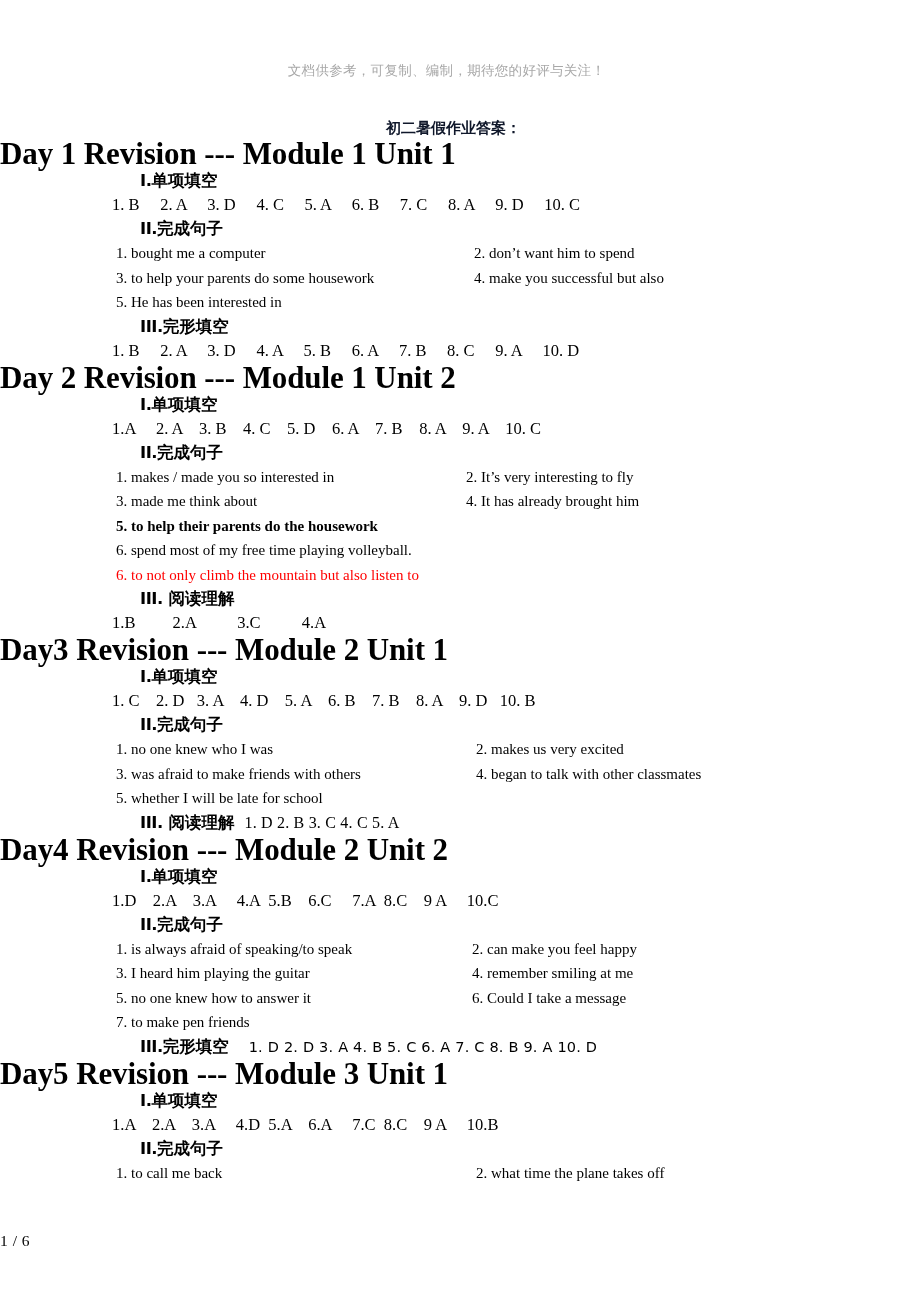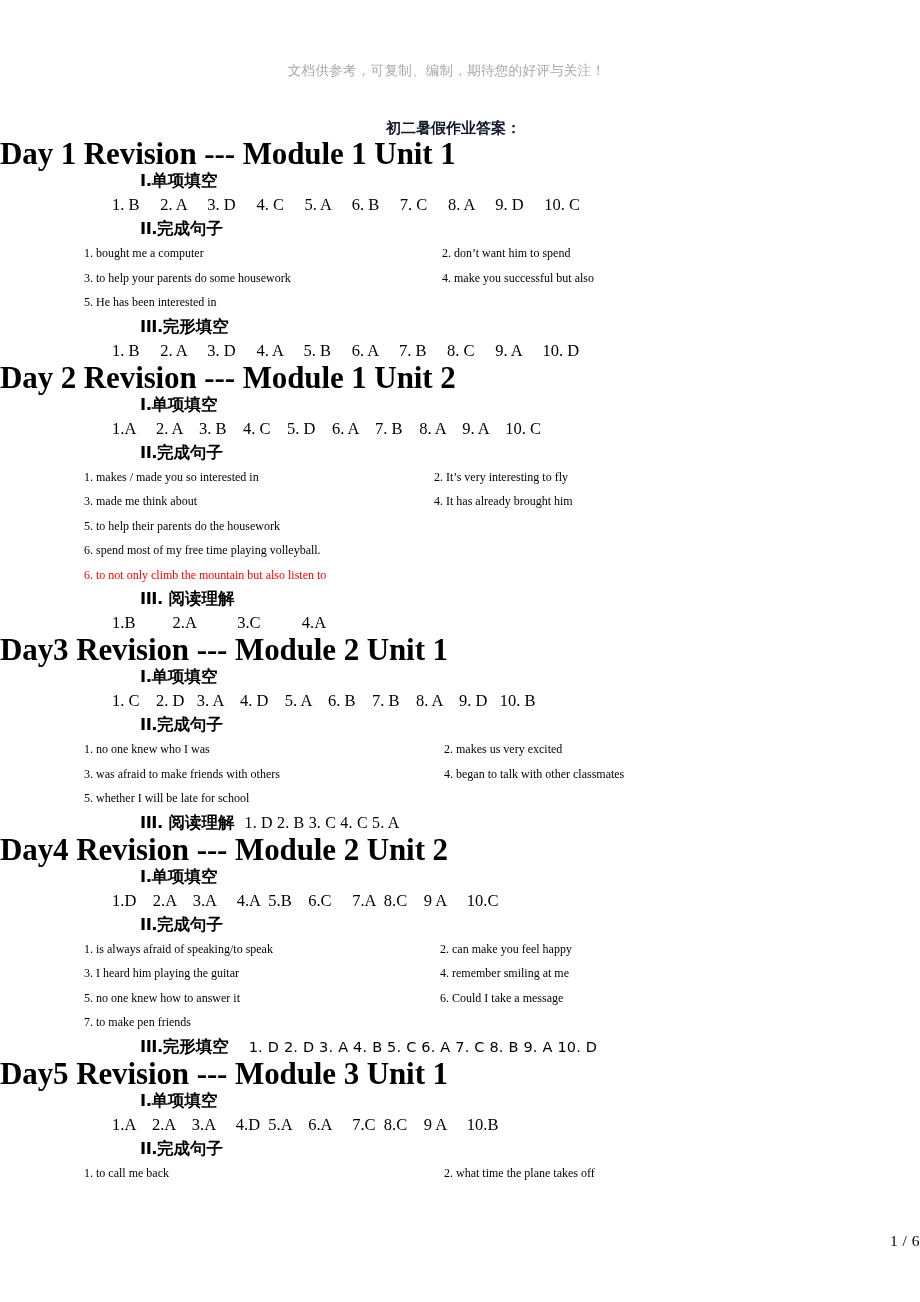--- a/index.html
+++ b/index.html
@@ -100,44 +100,44 @@
 
   .answer-row {
     margin-left: 112px;
     font-family: "Liberation Serif", serif;
     font-size: 16.5px;
     line-height: 24px;
     white-space: pre;
   }
 
   .sentence-row {
-    margin-left: 84px;
-    font-family: "Liberation Serif", serif;
-    font-size: 12px;
+    margin-left: 116px;
+    font-family: "Liberation Serif", serif;
+    font-size: 15px;
     line-height: 24.5px;
     white-space: pre;
     position: relative;
   }
   .sentence-row .col-a {
     display: inline-block;
   }
   .sentence-row .col-b {
     display: inline-block;
   }
   .sentence-row.red {
     color: #ff0000;
   }
 
   
   .footer {
     position: absolute;
     left: 0;
     top: 1232px;
     width: 920px;
-    text-align: right;
+    text-align: left;
     font-family: "Liberation Serif", serif;
     font-size: 15.5px;
     color: #000;
     letter-spacing: 0.5px;
   }
 </style>
 </head>
 <body>
 
 <div class="page">
@@ -158,21 +158,21 @@
           <div class="section-heading"><span class="rn">III.</span><span class="pt">完形填空</span></div>
           <div class="answer-row">1. B     2. A     3. D     4. A     5. B     6. A     7. B     8. C     9. A     10. D</div>
         </div>
         <div class="day-section">
           <div class="day-heading">Day 2 Revision --- Module 1 Unit 2</div>
           <div class="section-heading"><span class="rn">I.</span><span class="pt">单项填空</span></div>
           <div class="answer-row">1.A     2. A    3. B    4. C    5. D    6. A    7. B    8. A    9. A    10. C</div>
           <div class="section-heading"><span class="rn">II.</span><span class="pt">完成句子</span></div>
           <div class="sentence-row"><span class="col-a" style="width: 350px;">1. makes / made you so interested in</span><span class="col-b">2. It’s very interesting to fly</span></div>
           <div class="sentence-row"><span class="col-a" style="width: 350px;">3. made me think about</span><span class="col-b">4. It has already brought him</span></div>
-          <div class="sentence-row"><span class="col-a" style="width: 350px;">5. to help their parents do the housework</span></div>
+          <div class="sentence-row"><span class="col-a" style="width: 350px; font-weight: bold;">5. to help their parents do the housework</span></div>
           <div class="sentence-row"><span class="col-a" style="width: 350px;">6. spend most of my free time playing volleyball.</span></div>
           <div class="sentence-row red"><span class="col-a" style="width: 350px;">6. to not only climb the mountain but also listen to</span></div>
           <div class="section-heading"><span class="rn">III.</span><span class="pt">  阅读理解</span></div>
           <div class="answer-row">1.B         2.A          3.C          4.A</div>
         </div>
         <div class="day-section">
           <div class="day-heading">Day3 Revision --- Module 2 Unit 1</div>
           <div class="section-heading"><span class="rn">I.</span><span class="pt">单项填空</span></div>
           <div class="answer-row">1. C    2. D   3. A    4. D    5. A    6. B    7. B    8. A    9. D   10. B</div>
           <div class="section-heading"><span class="rn">II.</span><span class="pt">完成句子</span></div>

